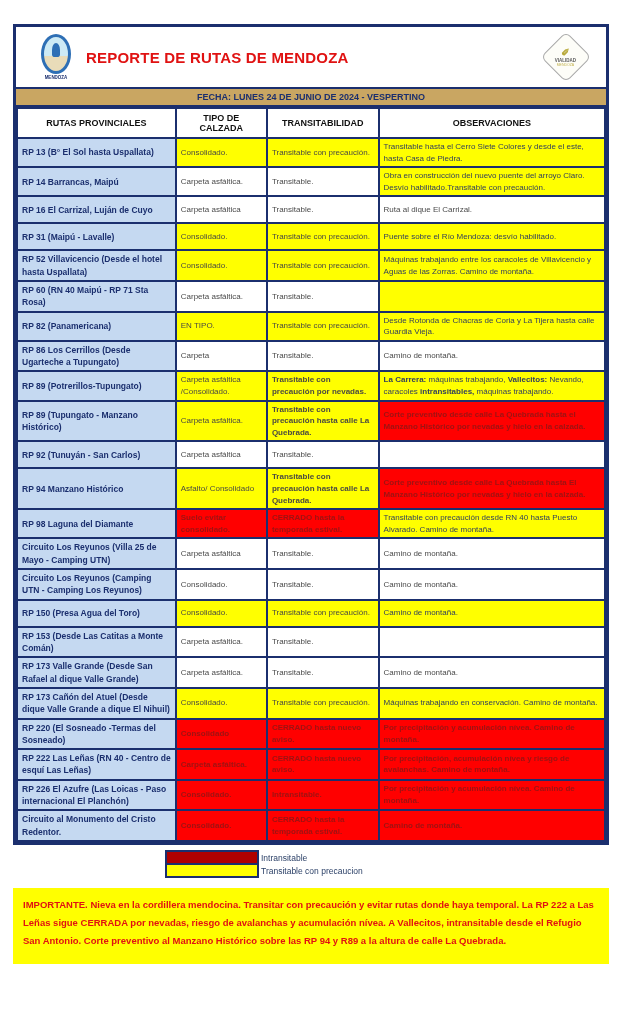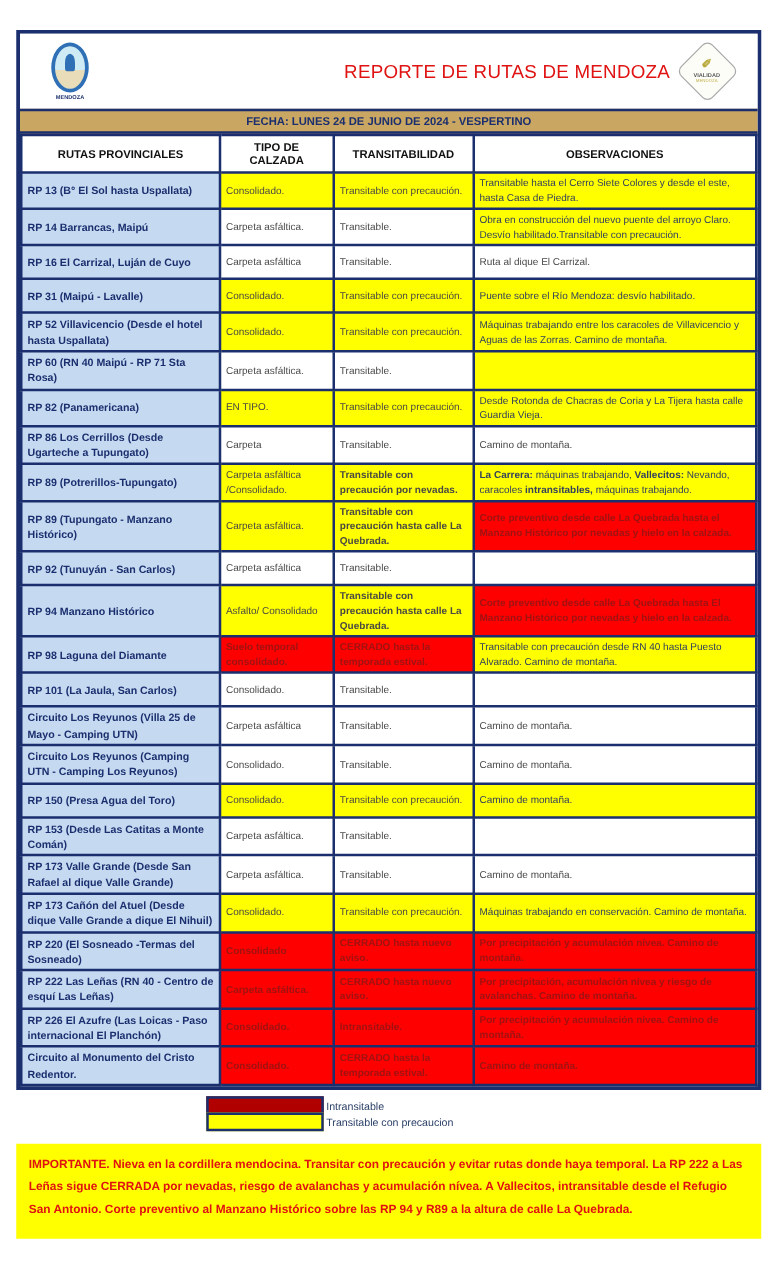--- a/index.html
+++ b/index.html
@@ -4,21 +4,21 @@
 <style>
   * { margin:0; padding:0; box-sizing:border-box; }
   html,body { background:#ffffff; }
   body { font-family:"Liberation Sans", sans-serif; }
   .page { position:relative; width:622px; height:1024px; background:#fff; overflow:hidden; }
 
   .report { margin:24px 13px 0 13px; border:3px solid #1b2f6e; }
 
   
   .hdr { display:flex; align-items:center; justify-content:space-between; padding:4px 10px; height:60px; background:#fff; }
-  .title { flex:1; text-align:right; font-size:15px; font-weight:normal; color:#e01212; letter-spacing:.2px; }
+  .title { flex:1; text-align:left; font-size:15px; font-weight:bold; color:#e01212; letter-spacing:.2px; }
 
   .logo-mendoza { width:60px; display:flex; flex-direction:column; align-items:center; }
   .oval { width:30px; height:40px; border:3px solid #2e6fb5; border-radius:50%;
           background:linear-gradient(#cdeaf5 0 55%, #e9dcb9 55% 100%); position:relative; }
   .oval::after { content:""; position:absolute; left:50%; top:38%; width:8px; height:14px;
           transform:translate(-50%,-50%); background:#2e6fb5; border-radius:50% 50% 20% 20%; }
   .logo-mendoza .cap { font-size:4.5px; font-weight:bold; color:#1b2f6e; margin-top:1px; }
 
   .logo-vialidad { width:60px; display:flex; justify-content:center; }
   .diamond { width:36px; height:36px; border:1.5px solid #a9a9a9; border-radius:6px;
@@ -165,29 +165,23 @@
             <td class="obs cell-w"></td>
           </tr>
           <tr>
             <td class="route">RP 94 Manzano Histórico</td>
             <td class="cell-y">Asfalto/ Consolidado</td>
             <td class="cell-y bold">Transitable con precaución hasta calle La Quebrada.</td>
             <td class="obs cell-r">Corte preventivo desde calle La Quebrada hasta El Manzano Histórico por nevadas y hielo en la calzada.</td>
           </tr>
           <tr>
             <td class="route">RP 98 Laguna del Diamante</td>
-            <td class="cell-r">Suelo temporal consolidado.</td>
+            <td class="cell-r">Suelo evitar consolidado.</td>
             <td class="cell-r bold">CERRADO hasta la temporada estival.</td>
             <td class="obs cell-y">Transitable con precaución desde RN 40 hasta Puesto Alvarado. Camino de montaña.</td>
-          </tr>
-          <tr>
-            <td class="route">RP 101 (La Jaula, San Carlos)</td>
-            <td class="cell-w">Consolidado.</td>
-            <td class="cell-w">Transitable.</td>
-            <td class="obs cell-w"></td>
           </tr>
           <tr>
             <td class="route">Circuito Los Reyunos (Villa 25 de Mayo - Camping UTN)</td>
             <td class="cell-w">Carpeta asfáltica</td>
             <td class="cell-w">Transitable.</td>
             <td class="obs cell-w">Camino de montaña.</td>
           </tr>
           <tr>
             <td class="route">Circuito Los Reyunos (Camping UTN - Camping Los Reyunos)</td>
             <td class="cell-w">Consolidado.</td>

